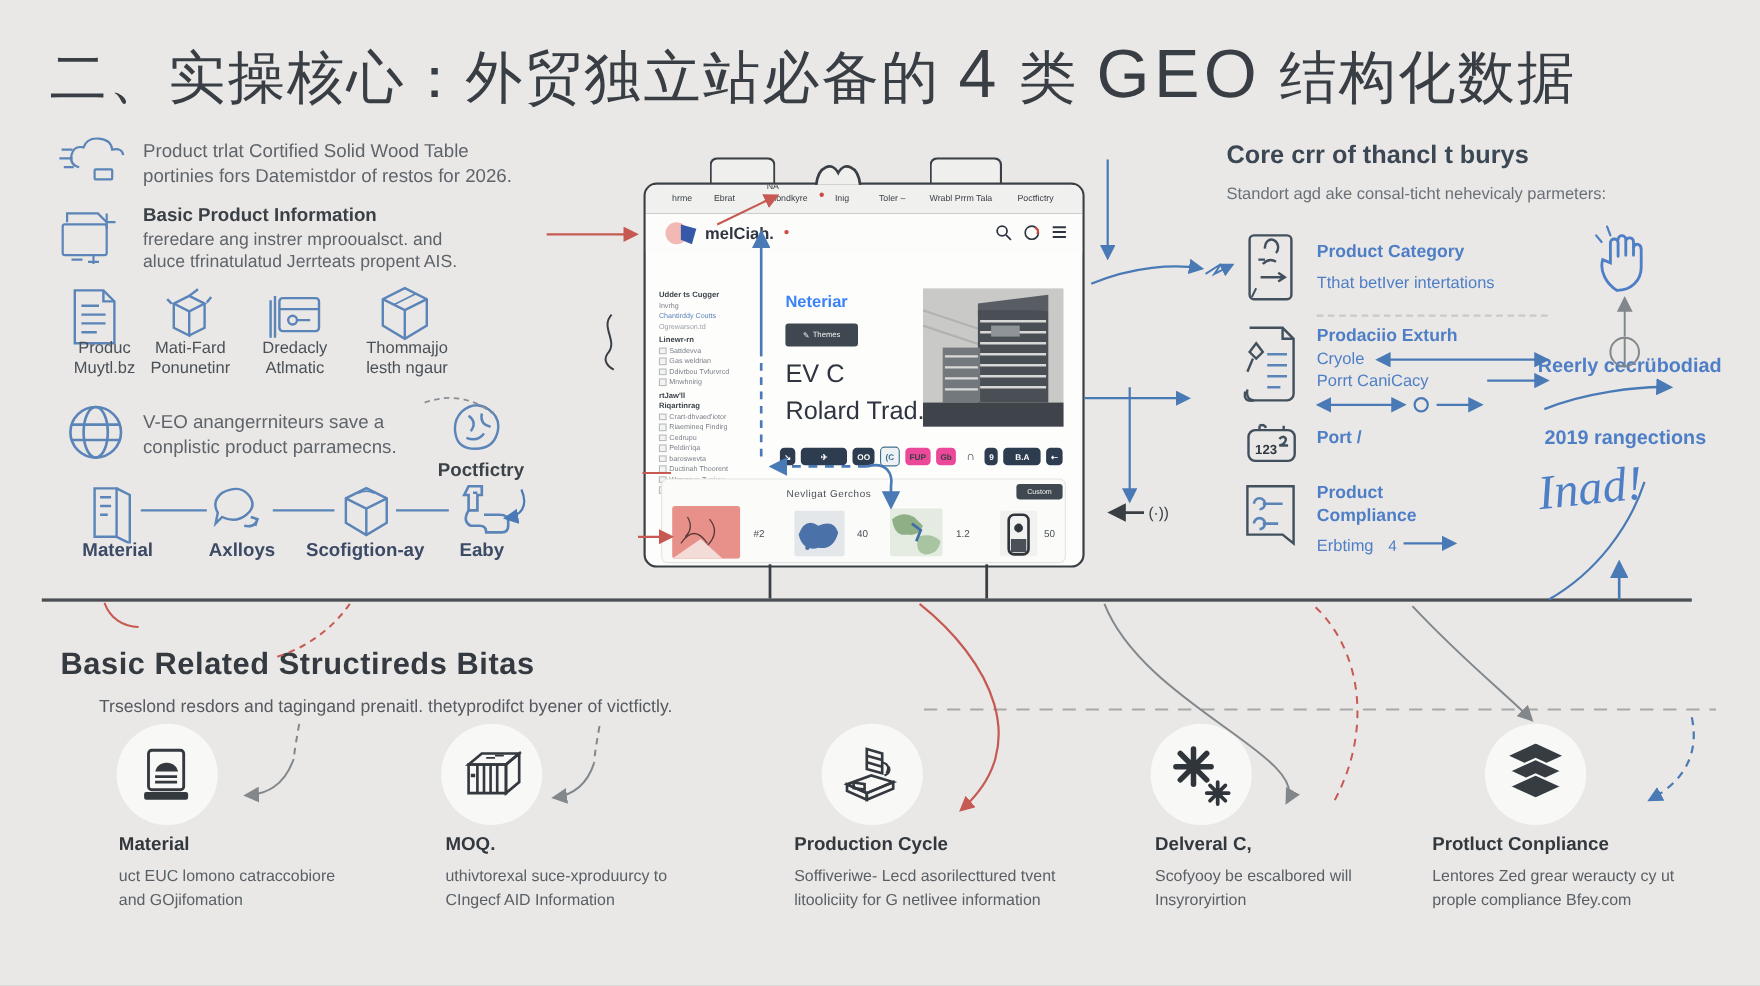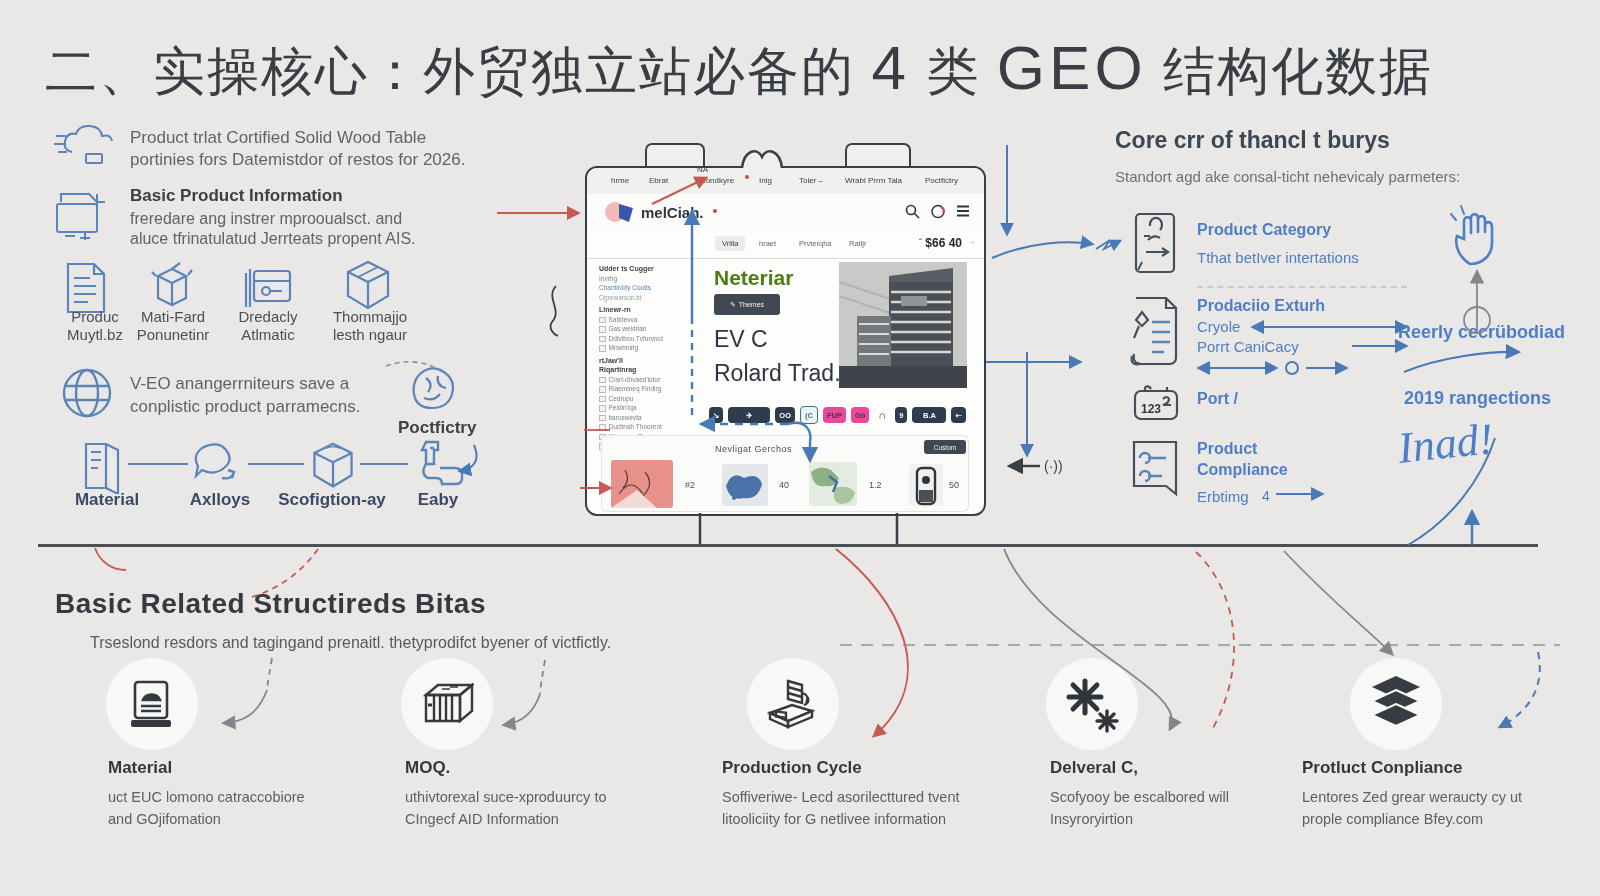--- a/index.html
+++ b/index.html
@@ -216,29 +216,20 @@
       </svg>
       <svg class="abs" style="right:38px;top:10px;" width="16" height="15" viewBox="0 0 16 15">
         <circle cx="8" cy="7.5" r="6" fill="none" stroke="#2e3440" stroke-width="1.5"></circle>
         <path d="M11,3 q4,2 2,6" fill="none" stroke="#c94b44" stroke-width="2"></path>
       </svg>
       <svg class="abs" style="right:14px;top:11px;" width="14" height="12" viewBox="0 0 14 12">
         <path d="M1,1.5 h12 M1,6 h12 M1,10.5 h12" stroke="#2e3440" stroke-width="1.8"></path>
       </svg>
     </div>
 
-    <div class="abs m-navrow">
-      <span class="m-nav chip" style="left:128px;">Vrilla</span>
-      <span class="m-nav" style="left:172px;">hraet</span>
-      <span class="m-nav" style="left:212px;">Prvterqha</span>
-      <span class="m-nav" style="left:262px;">Ratljr</span>
-      <span class="abs" style="right:62px;top:7px;font-size:9px;color:#3b4046;">ˆ</span>
-      <span class="abs bold" style="right:22px;top:6px;font-size:12px;color:#23282e;">$66 40</span>
-      <span class="abs" style="right:10px;top:8px;font-size:8px;color:#6a6f75;">◦</span>
-    </div>
 
     <div class="abs sb" style="left:12px;top:96px;width:92px;">
       <div class="hd" style="margin-top:0;">Udder ts Cugger</div>
       <div>Invrhg</div>
       <div class="lk">Chantirddy Coutts</div>
       <div class="mut">Ogrewarson.td</div>
       <div class="hd">Linewr-rn</div>
       <div><span class="cb"></span><span>Sattdevva</span></div>
       <div><span class="cb"></span><span>Gas weldrian</span></div>
       <div><span class="cb"></span><span>Ddivtbou Tvfurvrcd</span></div>
@@ -248,21 +239,21 @@
       <div><span class="cb"></span><span>Crart-dhvaed'iotor</span></div>
       <div><span class="cb"></span><span>Riaemineq Findirg</span></div>
       <div><span class="cb"></span><span>Cedrupu</span></div>
       <div><span class="cb"></span><span>Peldin'iqa</span></div>
       <div><span class="cb"></span><span>baroswevta</span></div>
       <div><span class="cb"></span><span>Ductinah Thoorent</span></div>
       <div><span class="cb"></span><span>Wrmqnve Zveiuw</span></div>
       <div><span class="cb"></span><span>Ezten</span></div>
     </div>
 
-    <div class="abs bold" style="left:127px;top:98px;font-size:21px;color:#4d7c0f;">Neteriar</div>
+    <div class="abs bold" style="left:127px;top:98px;font-size:15px;color:#3b82f6;">Neteriar</div>
     <button class="abs dkbtn" style="left:127px;top:126px;width:66px;height:21px;">
         <span>✎</span>
         <span>Themes</span>
       </button>
     <div class="abs" style="left:127px;top:158px;font-size:23px;color:#2e3440;">EV C</div>
     <div class="abs" style="left:127px;top:192px;font-size:23px;color:#2e3440;">Rolard Trad.</div>
 
     <svg class="abs" style="left:252px;top:94px;" width="128" height="126" viewBox="0 0 128 126">
       <rect width="128" height="126" fill="#c9c9c7"></rect>
       <path d="M0,20 L60,40 M0,34 L54,52" stroke="#b2b2b0" stroke-width="2"></path>

